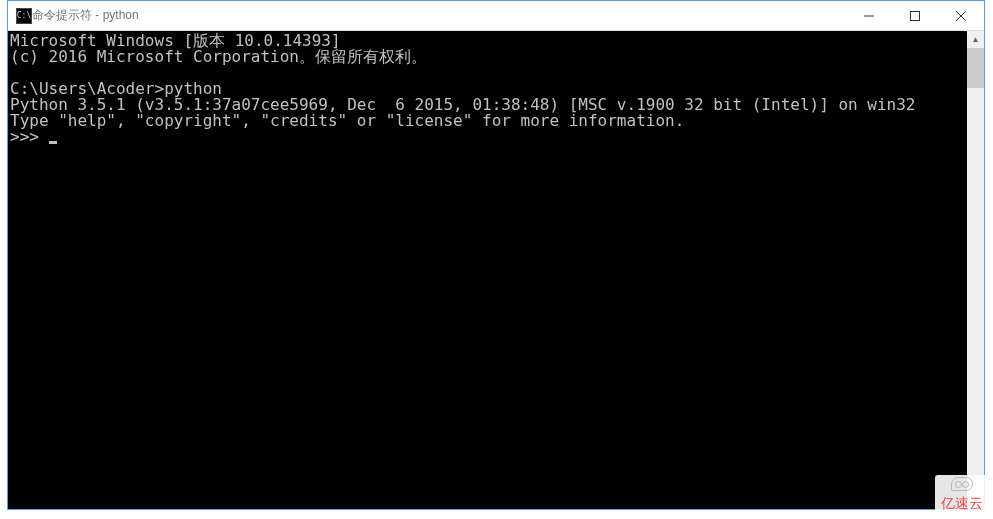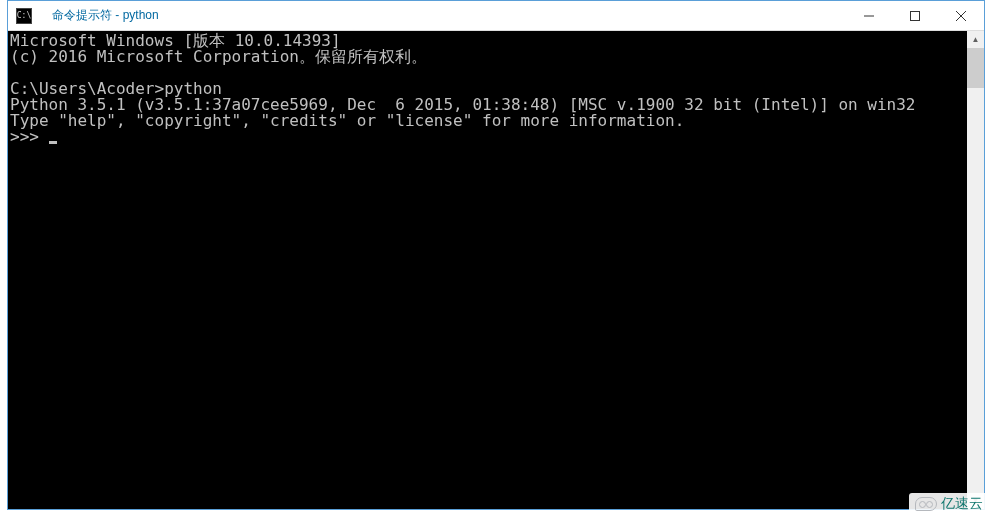--- a/index.html
+++ b/index.html
@@ -36,23 +36,23 @@
       background: #000;
       border: 1px solid #444;
       display: flex;
       align-items: center;
       justify-content: center;
       font-size: 8px;
       color: #ccc;
       font-family: monospace;
     }
     .title-text {
-      margin-left: 20px;
+      margin-left: 0;
       font-size: 12px;
-      color: #0369a1;
+      color: #737373;
     }
     .title-spacer { flex: 1; }
     .winbtn {
       width: 46px;
       height: 30px;
       display: flex;
       align-items: center;
       justify-content: center;
       font-size: 10px;
       color: #333;
@@ -119,25 +119,26 @@
       font-size: 16px;
       pointer-events: none;
     }
     .watermark-corner {
       position: absolute;
       right: 4px;
       bottom: 4px;
       display: flex;
       align-items: center;
       gap: 4px;
-      color: #0f766e;
+      color: #ef4444;
       font-size: 14px;
       background: rgba(255,255,255,0.9);
       padding: 2px 6px;
       border-radius: 3px;
+      flex-direction: column;
     }
     .wm-logo {
       width: 22px;
       height: 14px;
       border: 1.5px solid #b5b8bd;
       border-radius: 8px 8px 8px 2px;
       position: relative;
     }
     .wm-logo::before, .wm-logo::after {
       content: "";

